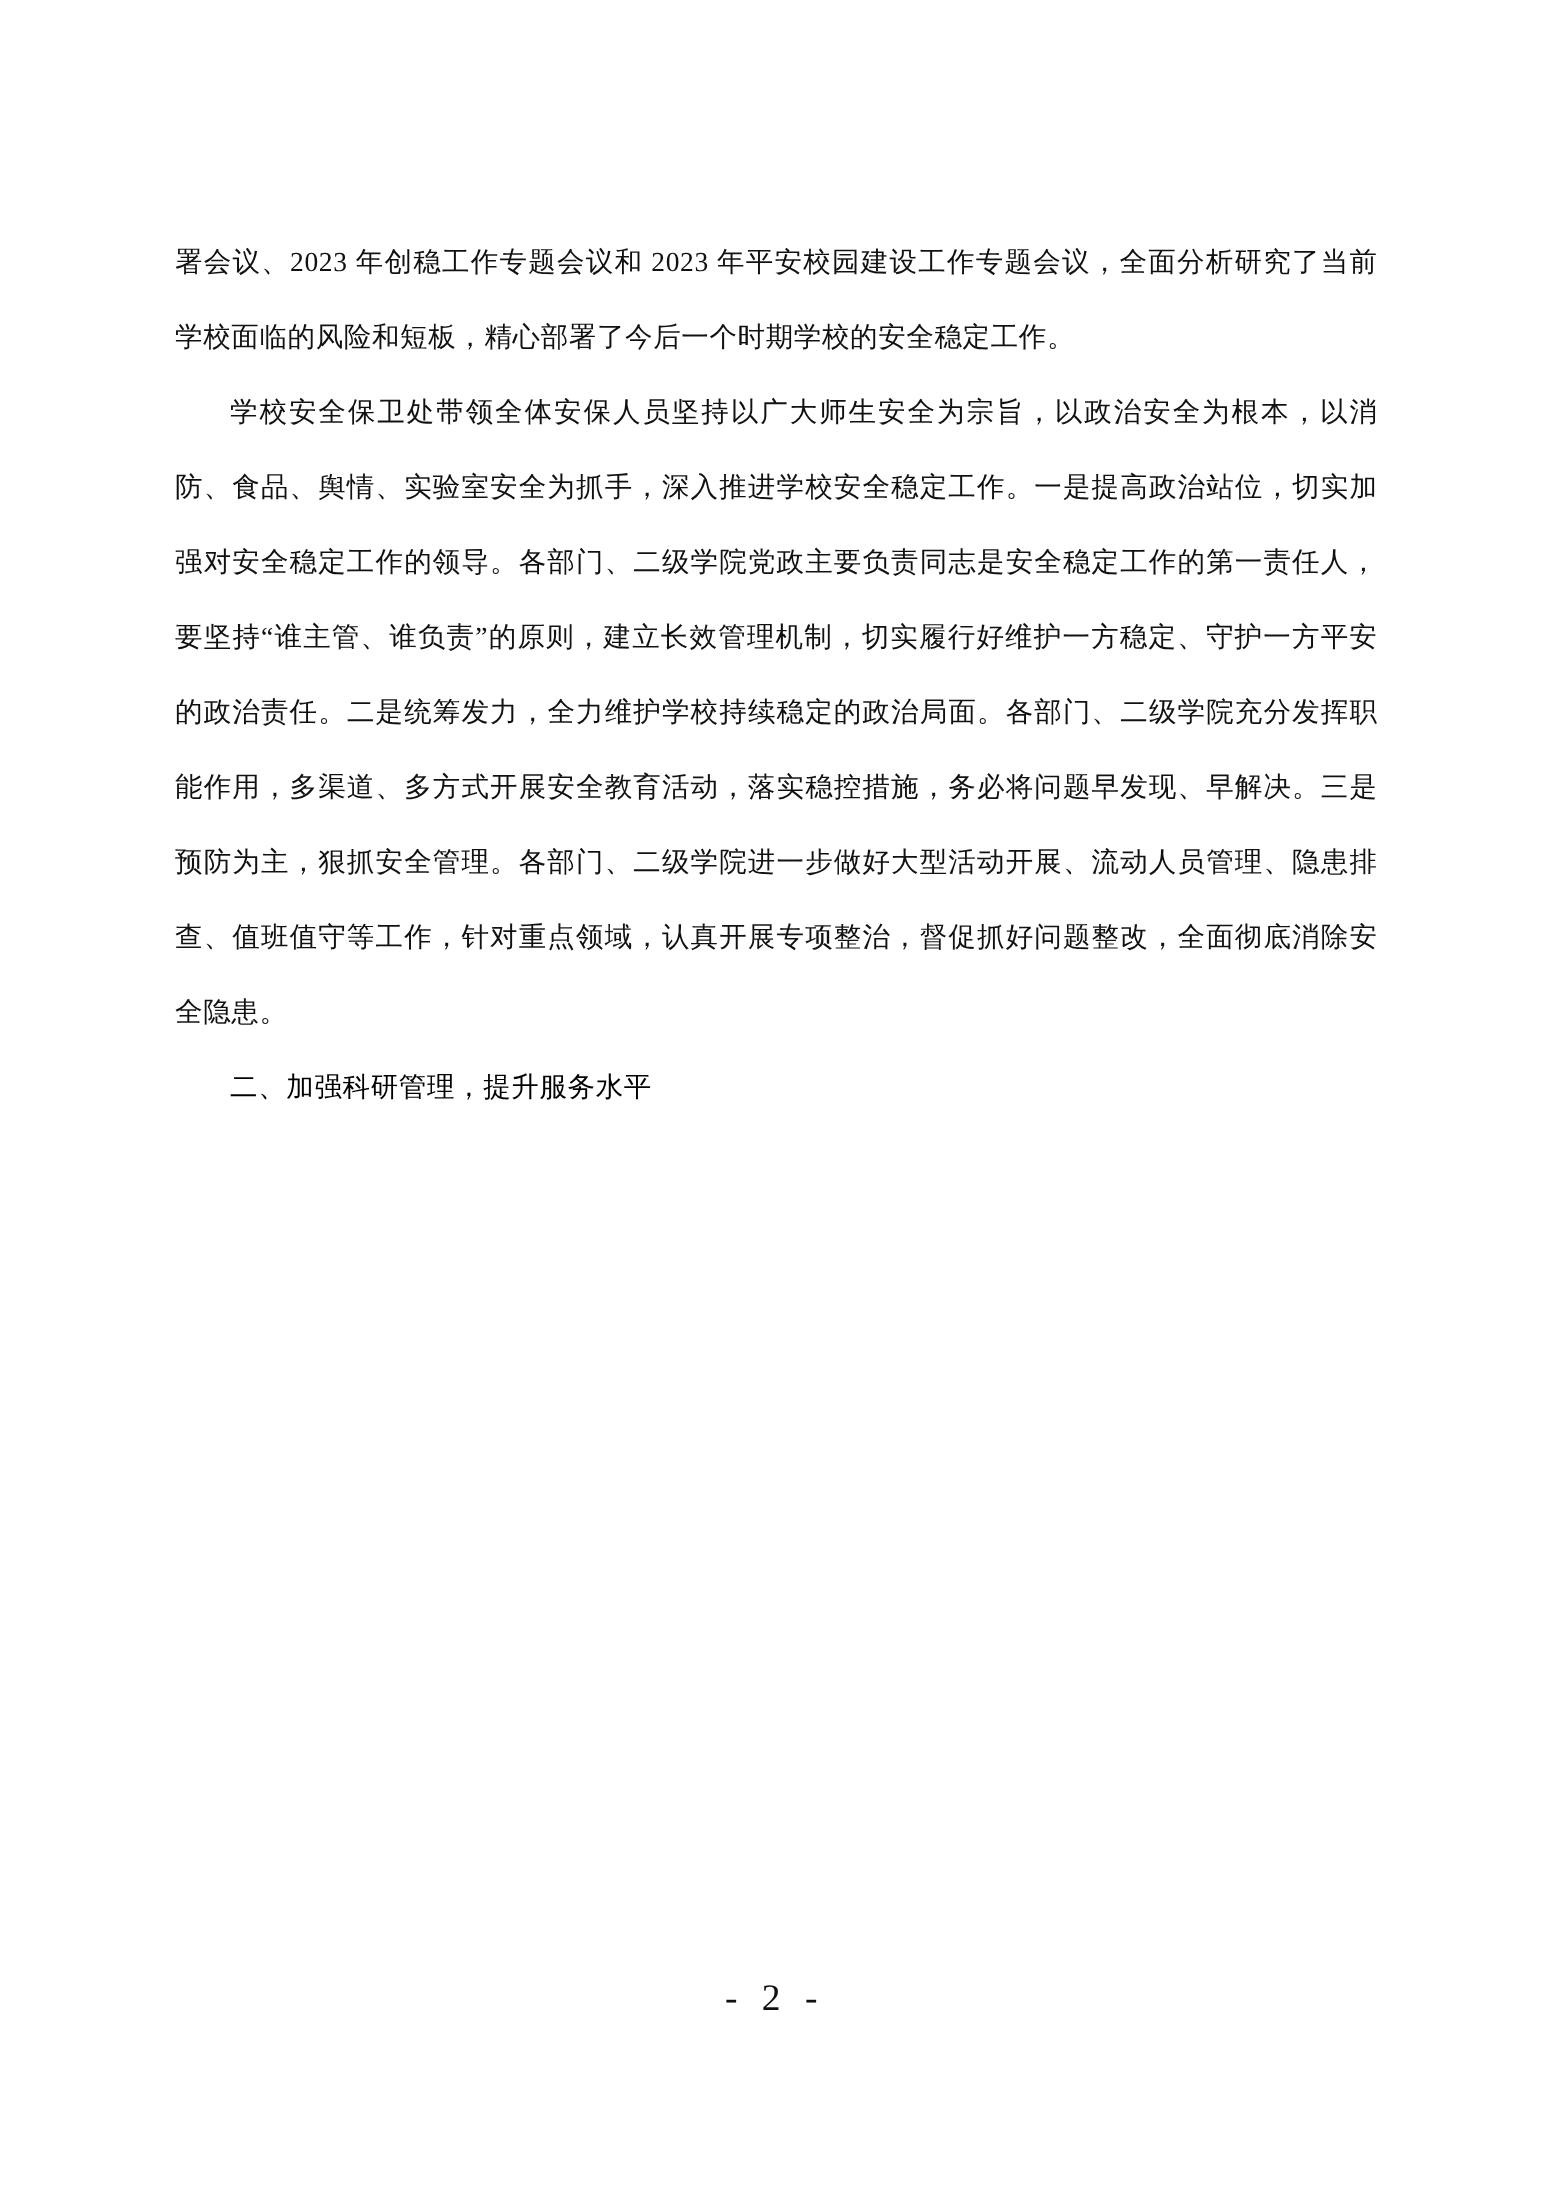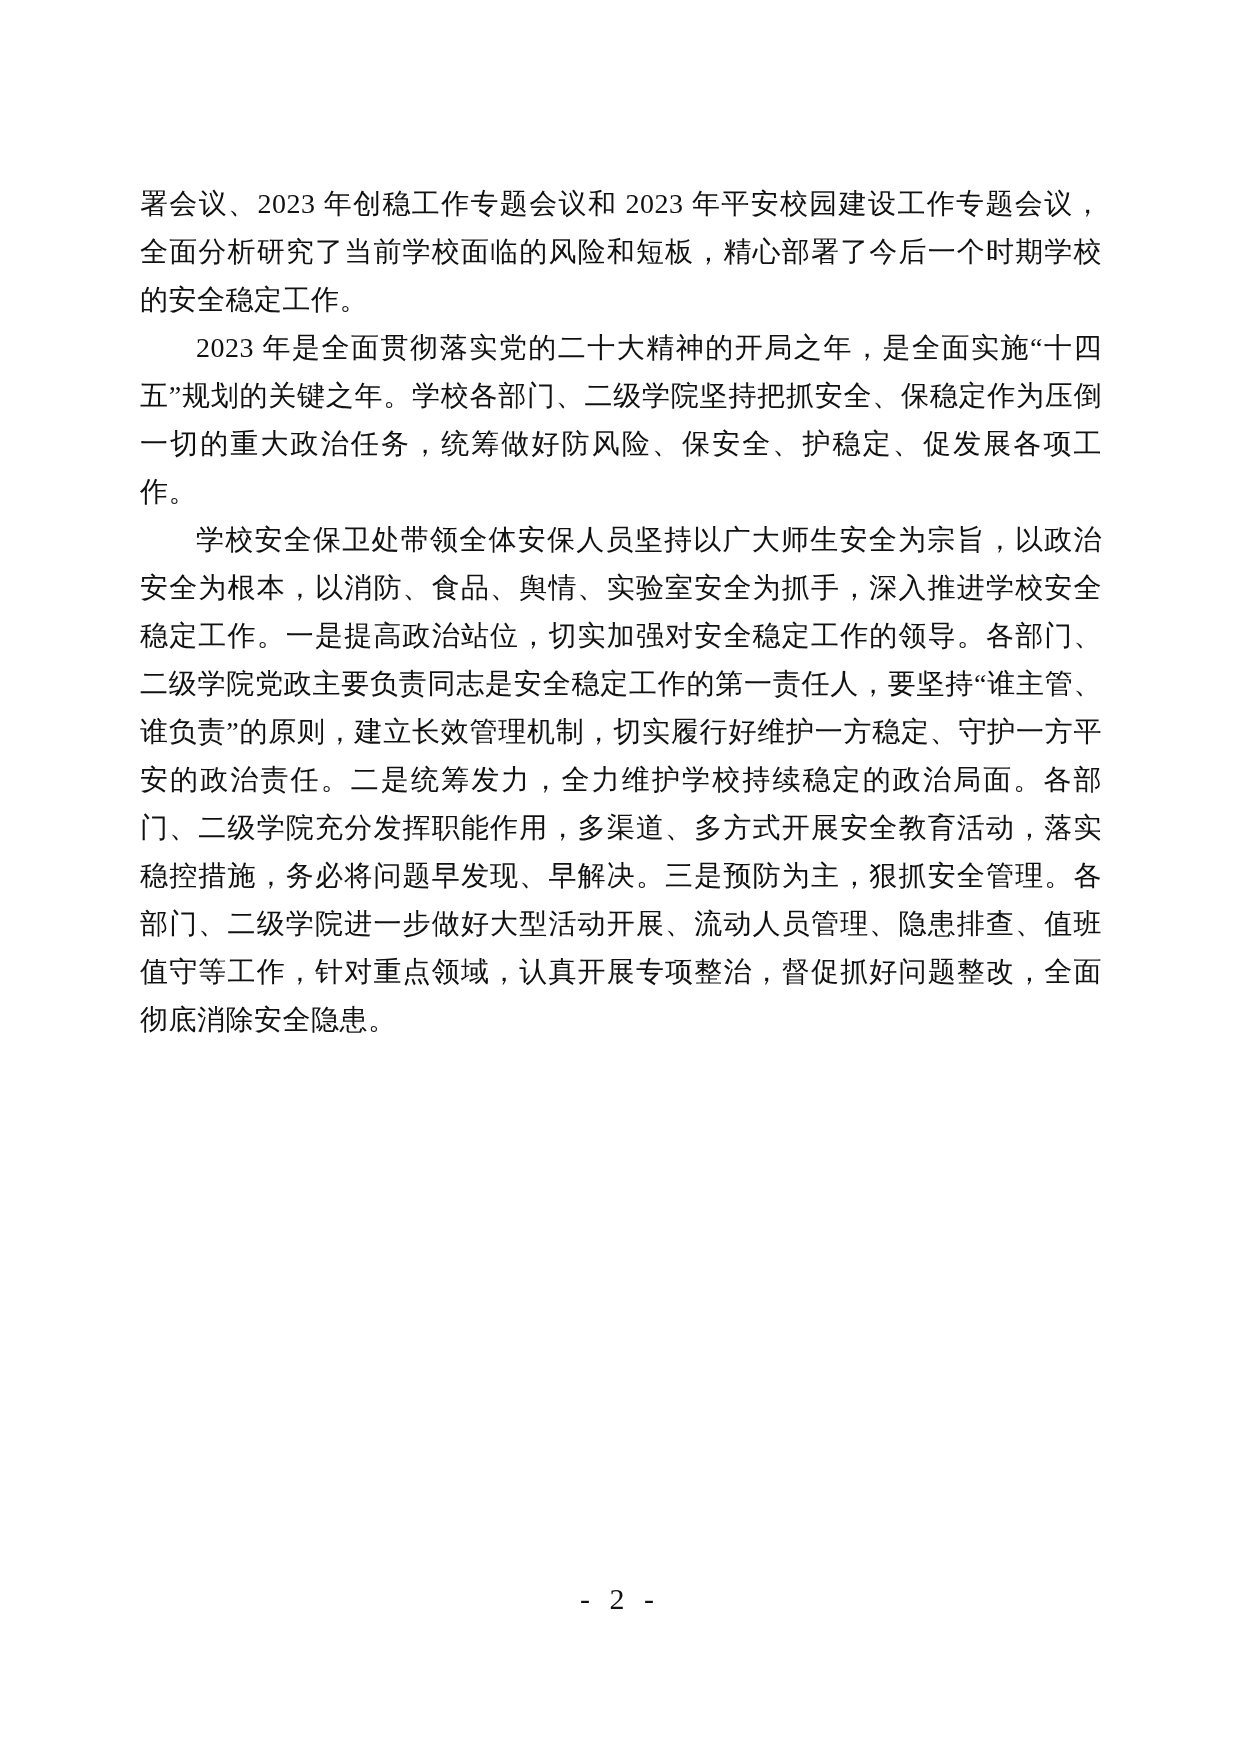--- a/index.html
+++ b/index.html
@@ -17,22 +17,22 @@
     color: #111111;
   }
   .doc-body {
     position: absolute;
     left: 140px;
     top: 180px;
     width: 962px;
   }
   .para {
     margin: 0;
-    font-size: 28px;
-    line-height: 48px;
+    font-size: 22px;
+    line-height: 60px;
     text-align: justify;
     text-align-last: left;
     letter-spacing: 0.5px;
     word-break: break-all;
   }
   .para.indent {
     text-indent: 2em;
   }
   .para b {
     font-weight: normal;
@@ -53,17 +53,17 @@
     font-family: "Liberation Serif", "DejaVu Serif", serif;
     color: #111111;
   }
 </style>
 </head>
 <body>
 
 <div class="page">
   <div class="doc-body">
       <p class="para"><span>署会议、2023 年创稳工作专题会议和 2023 年平安校园建设工作专题会议，全面分析研究了当前学校面临的风险和短板，精心部署了今后一个时期学校的安全稳定工作。</span></p>
-      <p class="para indent"><span>2023 年是全面贯彻落实党的二十大精神的开局之年，是全面实施“十四五”规划的关键之年。学校各部门、二级学院坚持把抓安全、保稳定作为压倒一切的重大政治任务，统筹做好防风险、保安全、护稳定、促发展各项工作。</span></p>
       <p class="para indent"><span>学校安全保卫处带领全体安保人员坚持以广大师生安全为宗旨，以政治安全为根本，以消防、食品、舆情、实验室安全为抓手，深入推进学校安全稳定工作。</span><b>一是</b><span>提高政治站位，切实加强对安全稳定工作的领导。各部门、二级学院党政主要负责同志是安全稳定工作的第一责任人，要坚持“谁主管、谁负责”的原则，建立长效管理机制，切实履行好维护一方稳定、守护一方平安的政治责任。</span><b>二是</b><span>统筹发力，全力维护学校持续稳定的政治局面。各部门、二级学院充分发挥职能作用，多渠道、多方式开展安全教育活动，落实稳控措施，务必将问题早发现、早解决。</span><b>三是</b><span>预防为主，狠抓安全管理。各部门、二级学院进一步做好大型活动开展、流动人员管理、隐患排查、值班值守等工作，针对重点领域，认真开展专项整治，督促抓好问题整改，全面彻底消除安全隐患。</span></p>
+      <p class="para heading indent"><b>二、加强科研管理，提升服务水平</b></p>
     </div>
   <div class="page-number">- 2 -</div>
 </div>
 
 </body></html>

